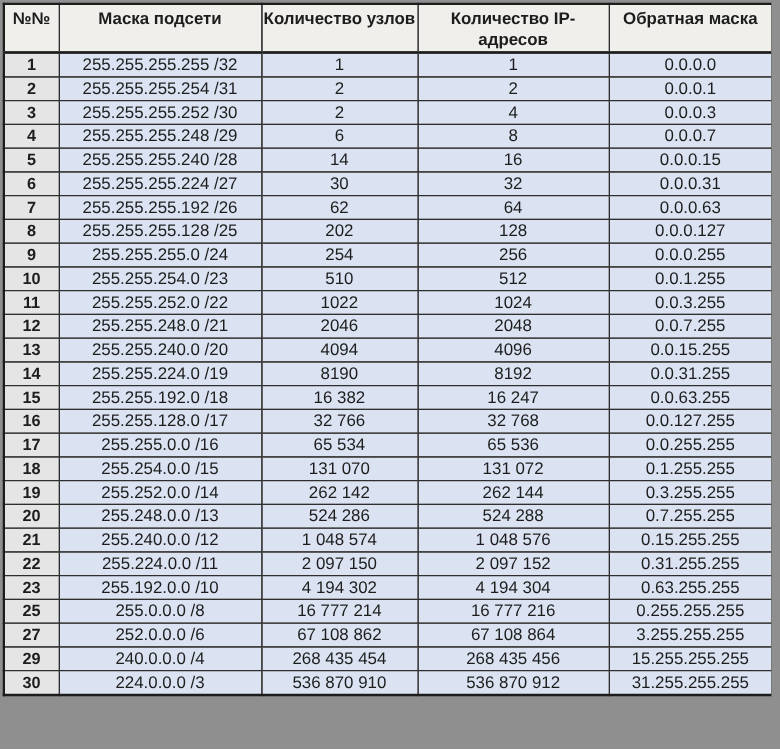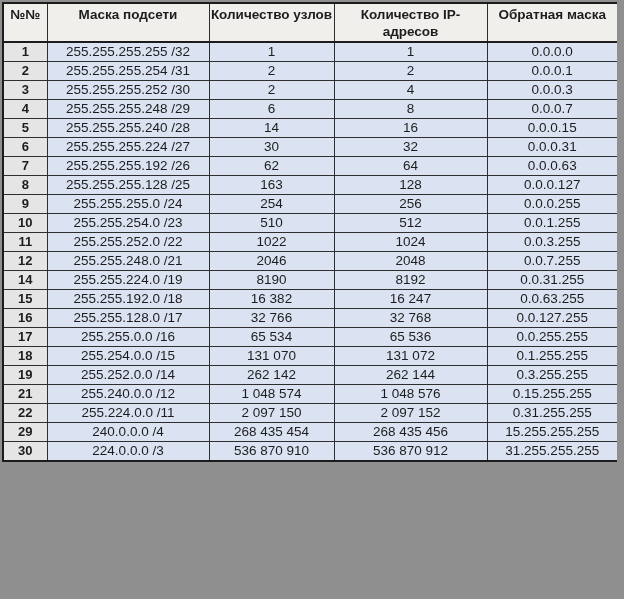--- a/index.html
+++ b/index.html
@@ -136,21 +136,21 @@
         <tr>
           <td>7</td>
           <td>255.255.255.192 /26</td>
           <td>62</td>
           <td>64</td>
           <td>0.0.0.63</td>
         </tr>
         <tr>
           <td>8</td>
           <td>255.255.255.128 /25</td>
-          <td>163</td>
+          <td>202</td>
           <td>128</td>
           <td>0.0.0.127</td>
         </tr>
         <tr>
           <td>9</td>
           <td>255.255.255.0 /24</td>
           <td>254</td>
           <td>256</td>
           <td>0.0.0.255</td>
         </tr>
@@ -169,20 +169,27 @@
           <td>0.0.3.255</td>
         </tr>
         <tr>
           <td>12</td>
           <td>255.255.248.0 /21</td>
           <td>2046</td>
           <td>2048</td>
           <td>0.0.7.255</td>
         </tr>
         <tr>
+          <td>13</td>
+          <td>255.255.240.0 /20</td>
+          <td>4094</td>
+          <td>4096</td>
+          <td>0.0.15.255</td>
+        </tr>
+        <tr>
           <td>14</td>
           <td>255.255.224.0 /19</td>
           <td>8190</td>
           <td>8192</td>
           <td>0.0.31.255</td>
         </tr>
         <tr>
           <td>15</td>
           <td>255.255.192.0 /18</td>
           <td>16 382</td>
@@ -211,34 +218,62 @@
           <td>0.1.255.255</td>
         </tr>
         <tr>
           <td>19</td>
           <td>255.252.0.0 /14</td>
           <td>262 142</td>
           <td>262 144</td>
           <td>0.3.255.255</td>
         </tr>
         <tr>
+          <td>20</td>
+          <td>255.248.0.0 /13</td>
+          <td>524 286</td>
+          <td>524 288</td>
+          <td>0.7.255.255</td>
+        </tr>
+        <tr>
           <td>21</td>
           <td>255.240.0.0 /12</td>
           <td>1 048 574</td>
           <td>1 048 576</td>
           <td>0.15.255.255</td>
         </tr>
         <tr>
           <td>22</td>
           <td>255.224.0.0 /11</td>
           <td>2 097 150</td>
           <td>2 097 152</td>
           <td>0.31.255.255</td>
         </tr>
         <tr>
+          <td>23</td>
+          <td>255.192.0.0 /10</td>
+          <td>4 194 302</td>
+          <td>4 194 304</td>
+          <td>0.63.255.255</td>
+        </tr>
+        <tr>
+          <td>25</td>
+          <td>255.0.0.0 /8</td>
+          <td>16 777 214</td>
+          <td>16 777 216</td>
+          <td>0.255.255.255</td>
+        </tr>
+        <tr>
+          <td>27</td>
+          <td>252.0.0.0 /6</td>
+          <td>67 108 862</td>
+          <td>67 108 864</td>
+          <td>3.255.255.255</td>
+        </tr>
+        <tr>
           <td>29</td>
           <td>240.0.0.0 /4</td>
           <td>268 435 454</td>
           <td>268 435 456</td>
           <td>15.255.255.255</td>
         </tr>
         <tr>
           <td>30</td>
           <td>224.0.0.0 /3</td>
           <td>536 870 910</td>

